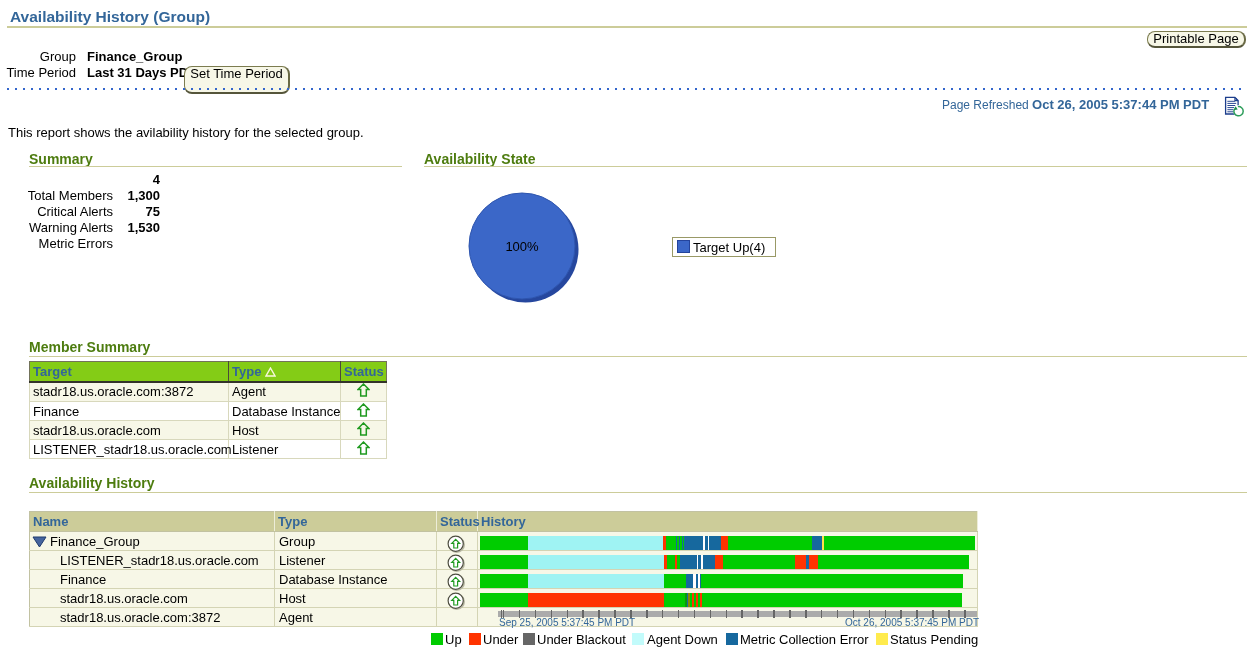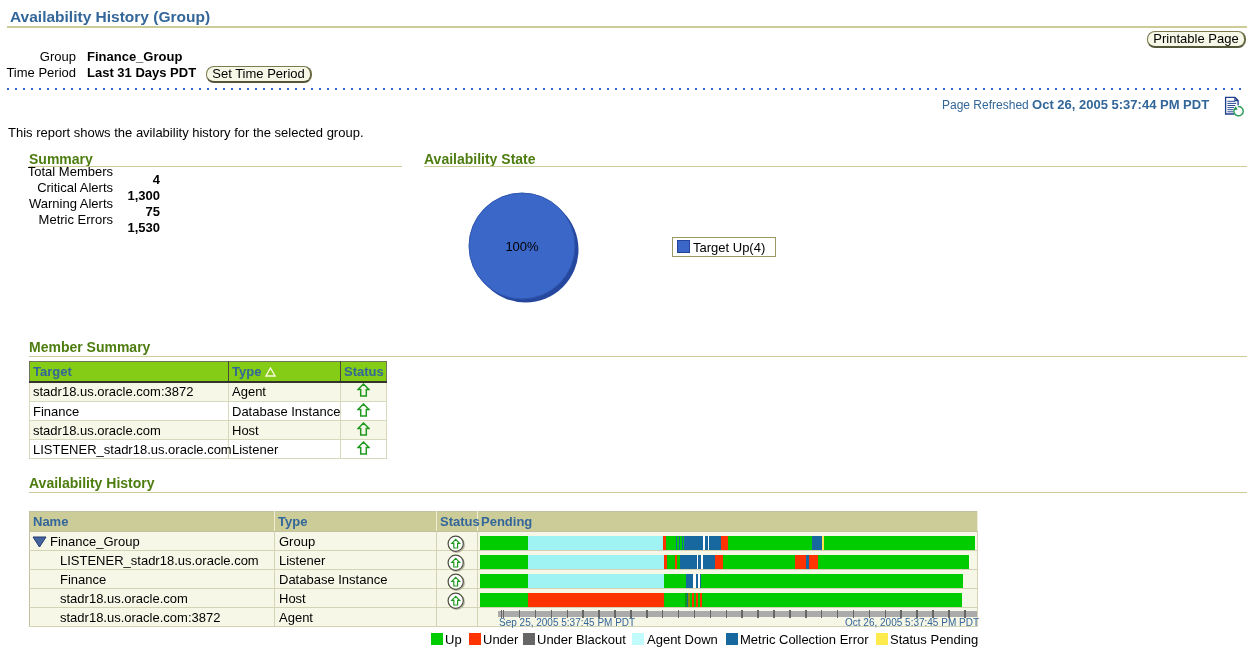--- a/index.html
+++ b/index.html
@@ -15,21 +15,21 @@
 </head>
 <body>
 
 <div class="abs b" style="left:10px; top:8px; font-size:15.5px; color:#336699;">Availability History (Group)</div>
 <div class="uline" style="left:7px; top:26px; width:1240px;"></div>
 
 <div class="btn" style="left:1147px; top:31px; width:99px; height:17px;">Printable Page</div>
 
 <div class="abs" style="left:0px; top:49px; width:76px; text-align:right; line-height:16px;">Group<br>Time Period</div>
 <div class="abs b" style="left:87px; top:49px; line-height:16px;">Finance_Group<br>Last 31 Days PDT</div>
-<div class="btn" style="left:206px; top:66px; width:106px; height:17px;">Set Time Period</div>
+<div class="btn" style="left:184px; top:66px; width:106px; height:28px;">Set Time Period</div>
 
 <div class="abs" style="left:7px; top:88px; width:1237px; height:2px; background:repeating-linear-gradient(to right, #3366CC 0 2px, transparent 2px 8px);"></div>
 
 <div class="abs" style="left:942px; top:97px; white-space:nowrap;"><span style="font-size:12px; color:#336699;">Page Refreshed&nbsp;</span><span class="b" style="font-size:13px; color:#336699;">Oct 26, 2005 5:37:44 PM PDT</span></div>
 <svg class="abs" style="left:1223px; top:94px;" width="23" height="23" viewBox="0 0 23 23">
   <path d="M2.6 3.4 H11.9 L15.1 6.6 V20 H2.6 Z" fill="#fff" stroke="#1C3E8C" stroke-width="1.3"></path>
   <path d="M11.9 3.4 V6.6 H15.1" fill="none" stroke="#1C3E8C" stroke-width="1.1"></path>
   <rect x="12.6" y="4.3" width="1.4" height="1.4" fill="#1C3E8C"></rect>
   <g stroke="#1C3E8C" stroke-width="0.95">
     <line x1="4.4" y1="7.3" x2="12.2" y2="7.3"></line>
@@ -41,21 +41,21 @@
   </g>
   <circle cx="15.9" cy="16.8" r="4.7" fill="#fff" stroke="#fff" stroke-width="2.2"></circle>
   <path d="M14.9 12.6 A4.65 4.65 0 1 1 11.15 15.7" fill="none" stroke="#2E9E5B" stroke-width="1.5"></path>
   <polygon points="10.3,16.3 14.7,15.6 12.6,12.2" fill="#1E8E4E"></polygon>
 </svg>
 
 <div class="abs" style="left:8px; top:125px;">This report shows the avilability history for the selected group.</div>
 
 <div class="hdr" style="left:29px; top:151px;">Summary</div>
 <div class="uline" style="left:29px; top:166px; width:373px; height:1px;"></div>
-<div class="abs" style="left:0px; top:164px; width:113px; text-align:right; line-height:16px;padding-left:9px;">Total Members<br>Critical Alerts<br>Warning Alerts<br>Metric Errors</div>
+<div class="abs" style="left:0px; top:188px; width:113px; text-align:right; line-height:16px;padding-left:9px;">Total Members<br>Critical Alerts<br>Warning Alerts<br>Metric Errors</div>
 <div class="abs b" style="left:114px; top:172px; width:46px; text-align:right; line-height:16px;">4<br>1,300<br>75<br>1,530</div>
 
 <div class="hdr" style="left:424px; top:151px;">Availability State</div>
 <div class="uline" style="left:424px; top:166px; width:823px; height:1px;"></div>
 
 <svg class="abs" style="left:452px; top:176px;" width="145" height="145" viewBox="0 0 145 145">
   <circle cx="73.5" cy="73.5" r="53" fill="#26479E"></circle>
   <circle cx="70" cy="70" r="53" fill="#3B67C8" stroke="#2E55AE" stroke-width="1"></circle>
   <text x="70" y="75" text-anchor="middle" font-family="Liberation Sans, sans-serif" font-size="13" fill="#000">100%</text>
 </svg>
@@ -134,21 +134,21 @@
         <col style="width:245px">
         <col style="width:162px">
         <col style="width:41px">
         <col style="width:500px">
       </colgroup>
   <tbody>
         <tr>
     <th class="ahh">Name</th>
           <th class="ahh">Type</th>
           <th class="ahh">Status</th>
-          <th class="ahh">Pending</th>
+          <th class="ahh">History</th>
   </tr>
   <tr class="ah">
           <td style="padding-left:2px;"><svg width="15" height="12" viewBox="0 0 15 12" style="vertical-align:-2px;">
               <polygon points="1,1 14,1 7.5,11" fill="#45649E" stroke="#1E3A6E" stroke-width="1"></polygon>
             </svg><span style="margin-left:3px;">Finance_Group</span></td>
           <td>Group</td>
           <td></td>
           <td></td>
         </tr>
   <tr class="ah">

